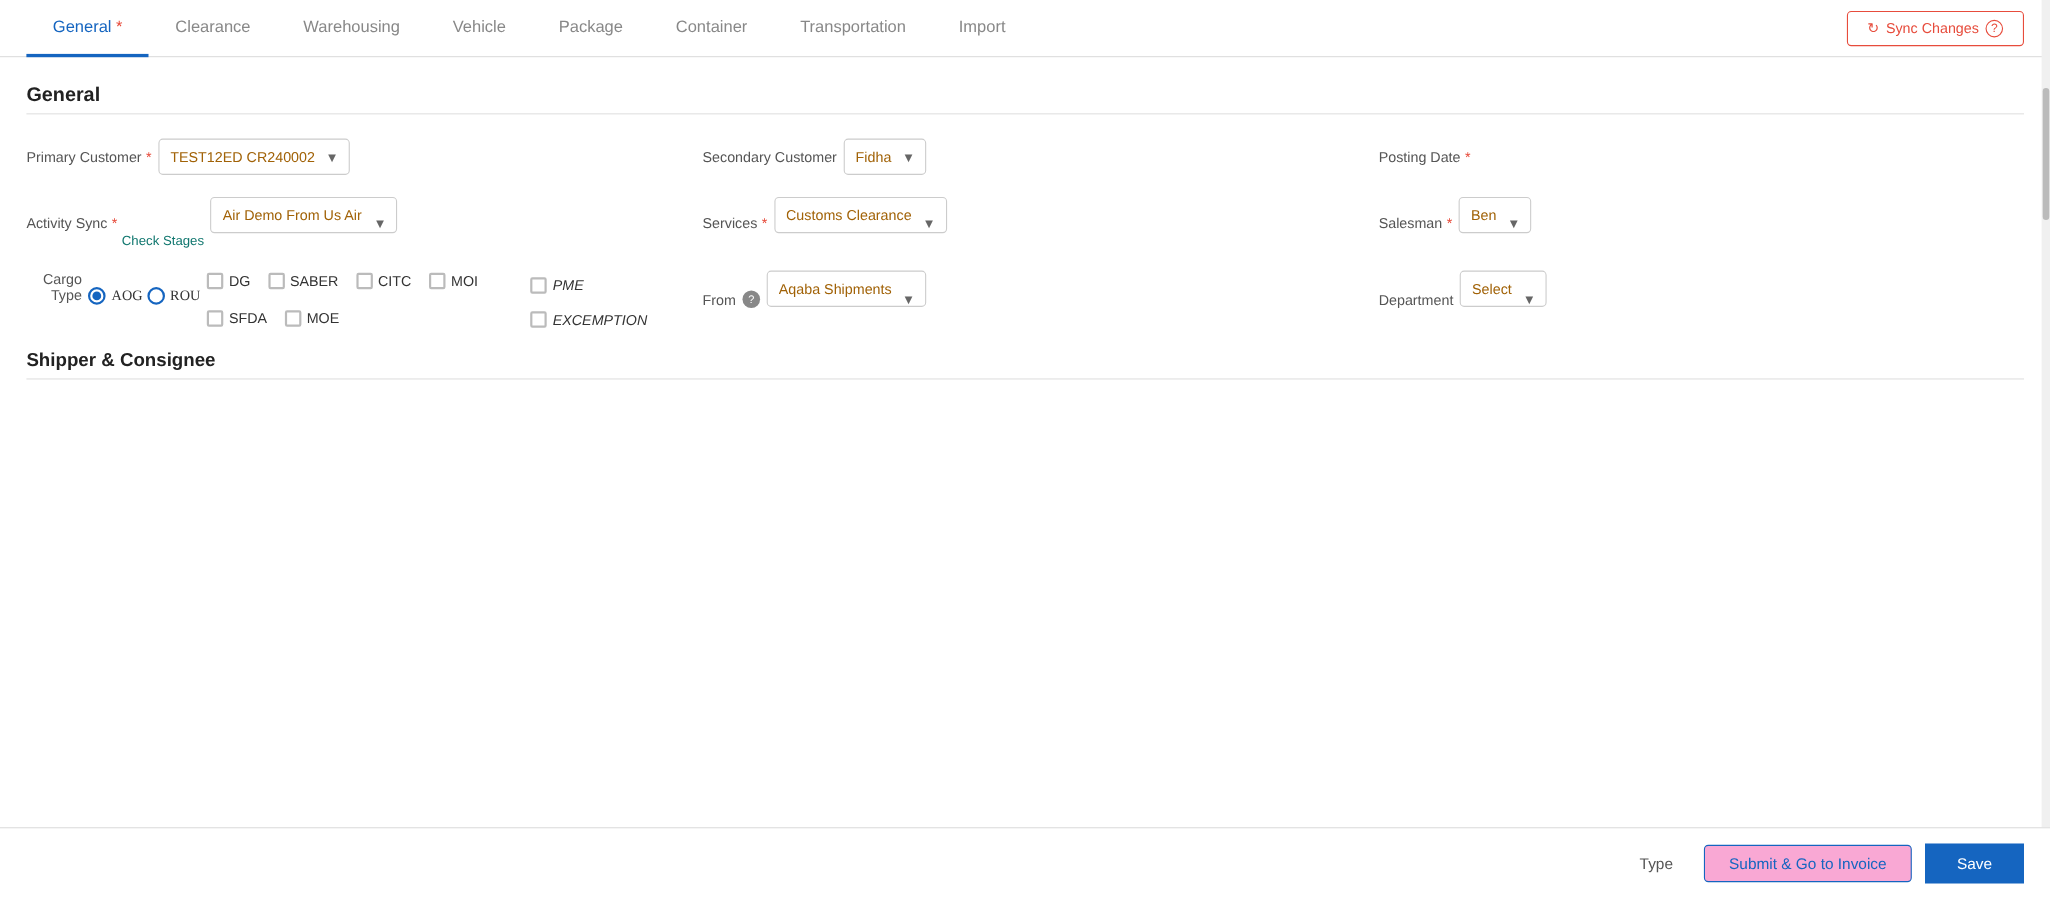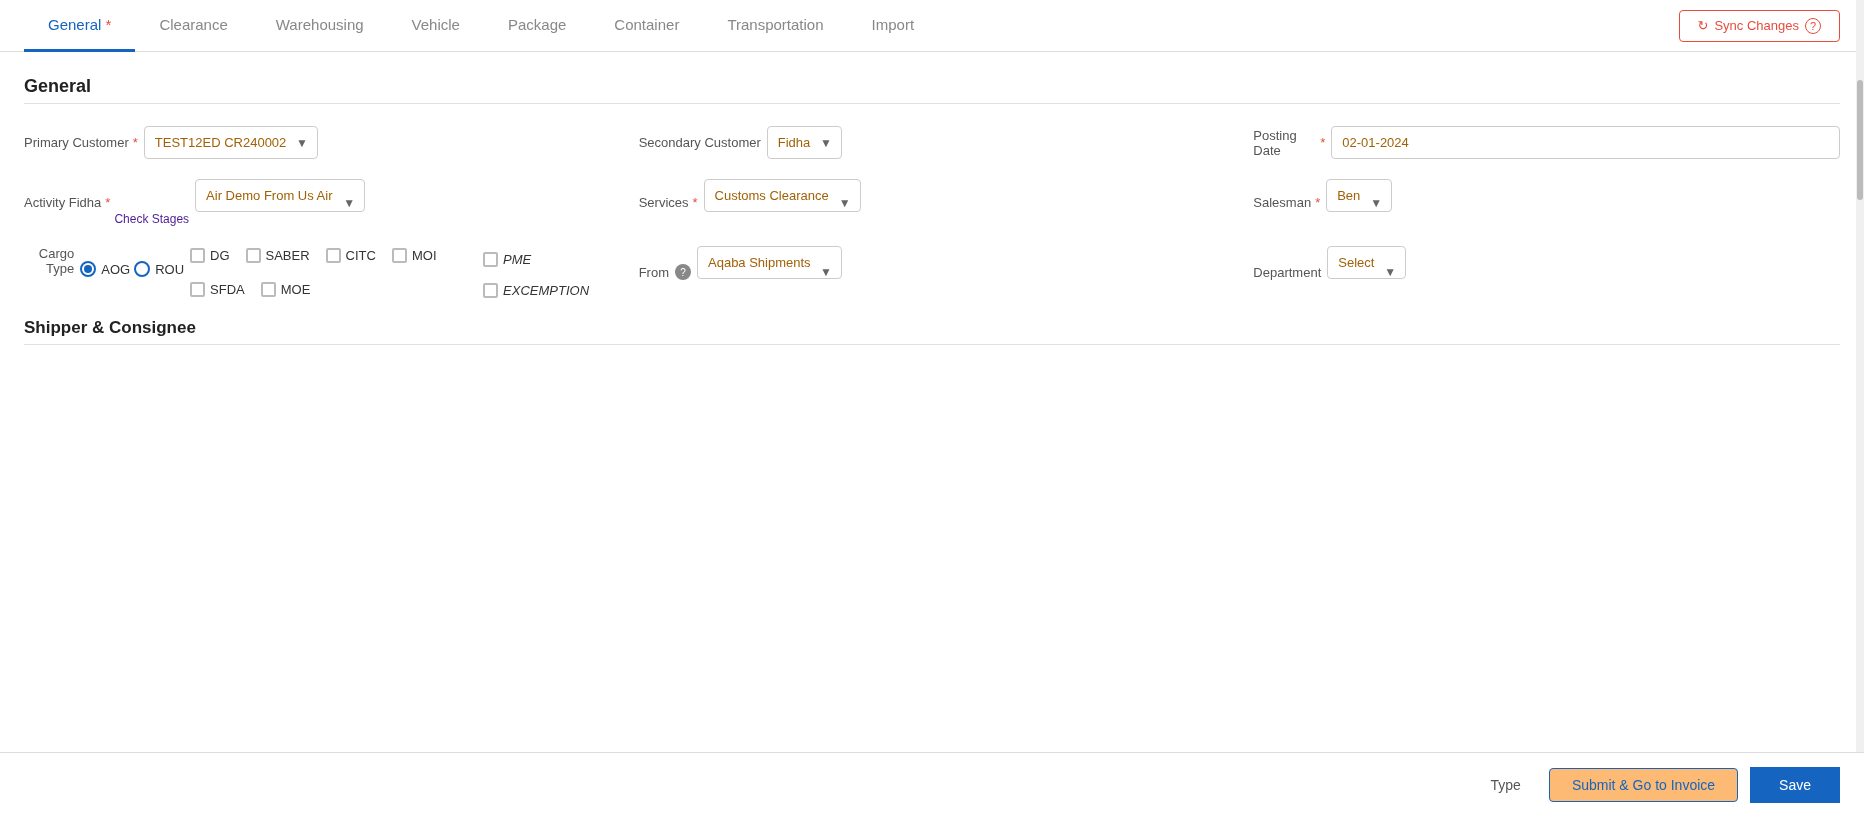--- a/index.html
+++ b/index.html
@@ -77,21 +77,21 @@
     }
     .form-group { display: flex; gap: 6px; }
     .form-label {
       font-size: 13px;
       color: #555;
       display: flex;
       align-items: center;
       gap: 4px;
     }
     .required-star { color: #e74c3c; font-size: 13px; }
-    .check-stages-link { color: #4c1d95; font-size: 12px; cursor: pointer; margin-left: auto; text-decoration: none; margin-top: 33px; }
+    .check-stages-link { color: #0f766e; font-size: 12px; cursor: pointer; margin-left: auto; text-decoration: none; margin-top: 33px; }
 
     .form-select, .form-input {
       width: 100%;
       padding: 8px 30px 8px 10px;
       border: 1px solid #ccc;
       border-radius: 4px;
       font-size: 13px;
       color: #a16207;
       background: #fff;
       appearance: none;
@@ -104,21 +104,21 @@
     .select-arrow {
       position: absolute;
       right: 10px;
       top: 50%;
       transform: translateY(-50%);
       pointer-events: none;
       color: #666;
       font-size: 12px;
     }
     .cargo-label { font-size: 13px; color: #555; margin-bottom: 8px; text-align: right; }
-    .radio-row { display: flex; gap: 4px; margin-bottom: 6px; align-items: center; }
+    .radio-row { display: flex; gap: 4px; margin-bottom: 6px; align-items: center; font-family: Liberation Serif, serif; }
     .checkbox-row { display: flex; gap: 16px; flex-wrap: wrap; align-items: center; }
     .radio-item, .checkbox-item {
       display: flex; align-items: center; gap: 5px; font-size: 13px; color: #333; cursor: pointer;
     }
     .radio-circle {
       width: 16px; height: 16px; border-radius: 50%;
       border: 2px solid #1565c0; background: #fff;
       display: flex; align-items: center; justify-content: center;
     }
     .radio-circle.checked::after {
@@ -156,21 +156,21 @@
       justify-content: flex-end;
       align-items: center;
       padding: 14px 24px;
       gap: 12px;
       z-index: 100;
     }
     .btn-clear {
       background: none; border: none; color: #555; font-size: 14px; cursor: pointer; padding: 8px 16px;
     }
     .btn-submit {
-      background: #fdba74; border: 1.5px solid #1565c0; color: #1565c0;
+      background: #f9a8d4; border: 1.5px solid #1565c0; color: #1565c0;
       padding: 8px 22px; border-radius: 4px; font-size: 14px; cursor: pointer;
     }
     .btn-save {
       background: #1565c0; border: 1.5px solid #1565c0; color: #fff;
       padding: 9px 28px; border-radius: 0; font-size: 14px; cursor: pointer; font-weight: 500;
     }
 
     .scrollbar-track {
       position: absolute;
       right: 0; top: 0; bottom: 0;
@@ -239,28 +239,27 @@
             </select>
             <span class="select-arrow">▼</span>
           </div>
         </div>
 
         <div class="form-group">
           <label class="form-label">
             <span>Posting Date</span>
             <span class="required-star">*</span>
           </label>
-          <input type="text" class="form-input" value="02-01-2024" style="">
         </div>
       </div>
 
       <div class="form-row">
         <div class="form-group">
           <label class="form-label">
-            <span>Activity Fidha</span>
+            <span>Activity Sync</span>
             <span class="required-star">*</span>
             <a class="check-stages-link">Check Stages</a>
           </label>
           <div class="select-wrapper">
             <select class="form-select">
               <option>Air Demo From Us Air</option>
             </select>
             <span class="select-arrow">▼</span>
           </div>
         </div>

